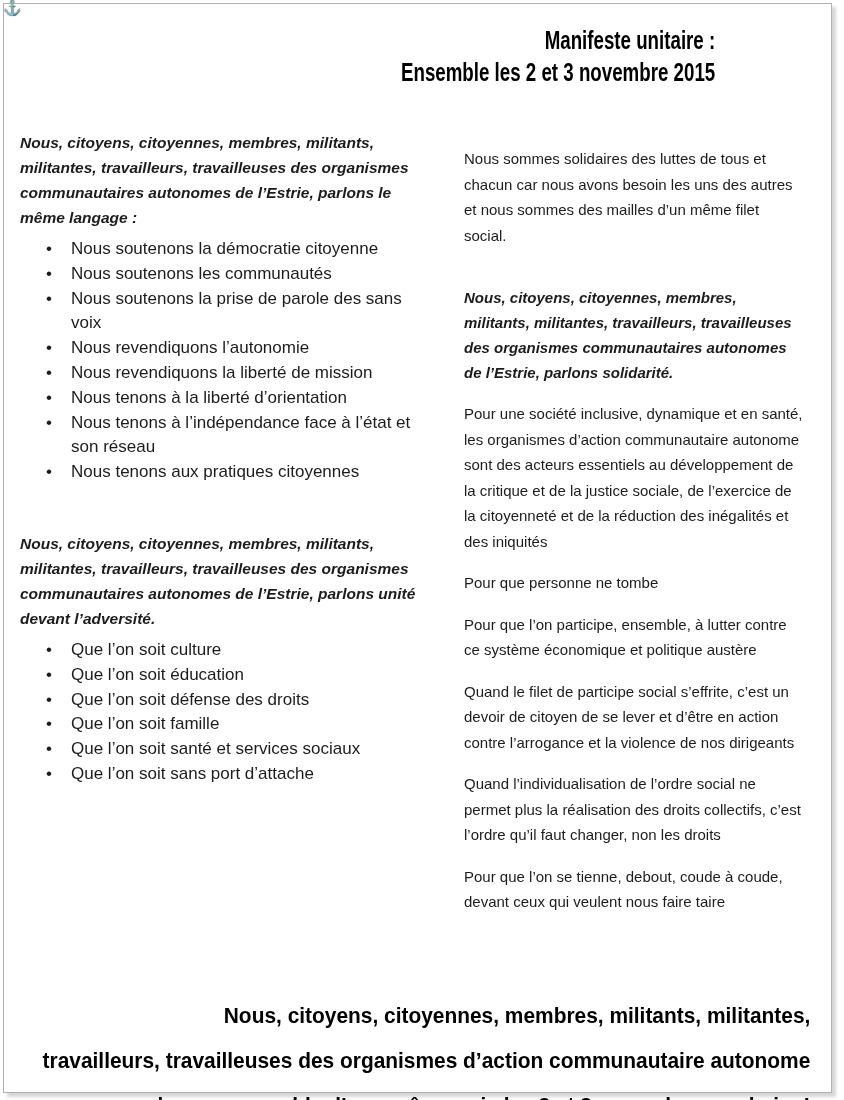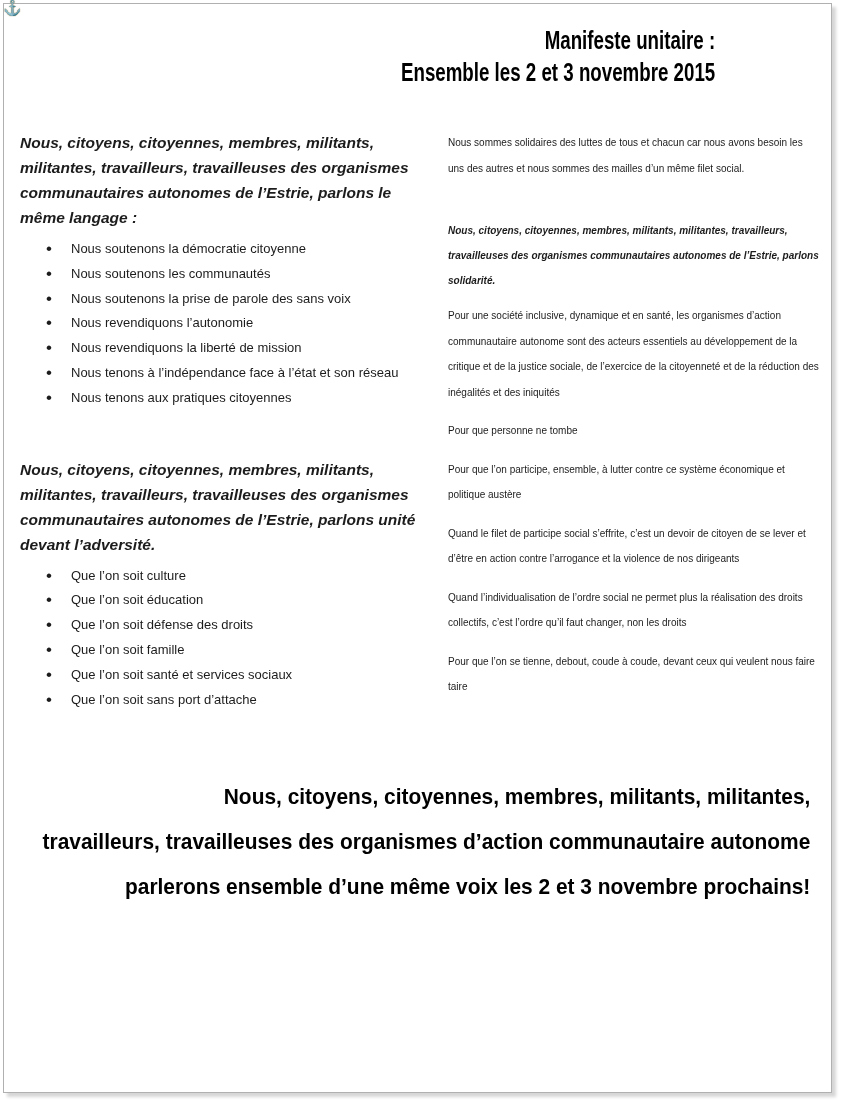--- a/index.html
+++ b/index.html
@@ -41,30 +41,30 @@
   .col-right{flex:1;}
   .intro{
     font-weight:700;font-style:italic;
     font-size:15.5px;line-height:25px;
     margin:0;
   }
   .bullets{
     list-style:none;
     margin:7px 0 0 26px;
     padding:0;
-    font-size:13px;line-height:24.8px;
+    font-size:17px;line-height:24.8px;
   }
   .bullets li{position:relative;padding-left:25px;}
   .bullets li::before{
     content:"\2022";
     position:absolute;left:0;top:0;
     font-size:17px;
   }
   .intro.second{margin-top:46px;}
-  .col-right p{margin:0;font-size:10px;line-height:25.5px;}
+  .col-right p{margin:16px;font-size:15px;line-height:25.5px;}
   .col-right p + p{margin-top:13px;}
   .col-right .intro{margin-top:37px;line-height:25px;}
   .col-right .after-intro{margin-top:10px;}
   .footer{
     margin-top:62px;
     text-align:right;
     font-weight:700;color:#000;
     font-size:22px;line-height:45px;
   }
   .footer .fline{transform:scaleX(0.95);transform-origin:50% 50%;}
@@ -83,20 +83,21 @@
   <div class="columns">
 
     <div class="col-left">
       <p class="intro">Nous, citoyens, citoyennes, membres, militants, militantes, travailleurs, travailleuses des organismes communautaires autonomes de l’Estrie, parlons le même langage :</p>
       <ul class="bullets">
         <li>Nous soutenons la démocratie citoyenne</li>
         <li>Nous soutenons les communautés</li>
         <li>Nous soutenons la prise de parole des sans voix</li>
         <li>Nous revendiquons l’autonomie</li>
         <li>Nous revendiquons la liberté de mission</li>
+        <li>Nous tenons à la liberté d’orientation</li>
         <li>Nous tenons à l’indépendance face à l’état et son réseau</li>
         <li>Nous tenons aux pratiques citoyennes</li>
       </ul>
 
       <p class="intro second">Nous, citoyens, citoyennes, membres, militants, militantes, travailleurs, travailleuses des organismes communautaires autonomes de l’Estrie, parlons unité devant l’adversité.</p>
       <ul class="bullets">
         <li>Que l’on soit culture</li>
         <li>Que l’on soit éducation</li>
         <li>Que l’on soit défense des droits</li>
         <li>Que l’on soit famille</li>

